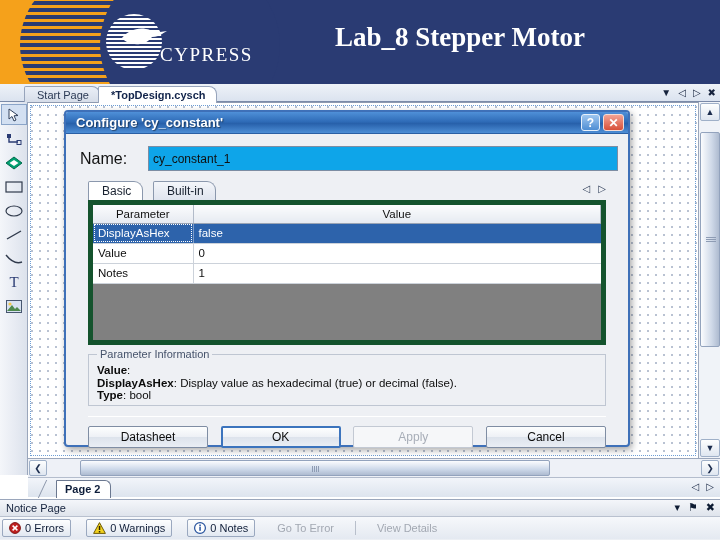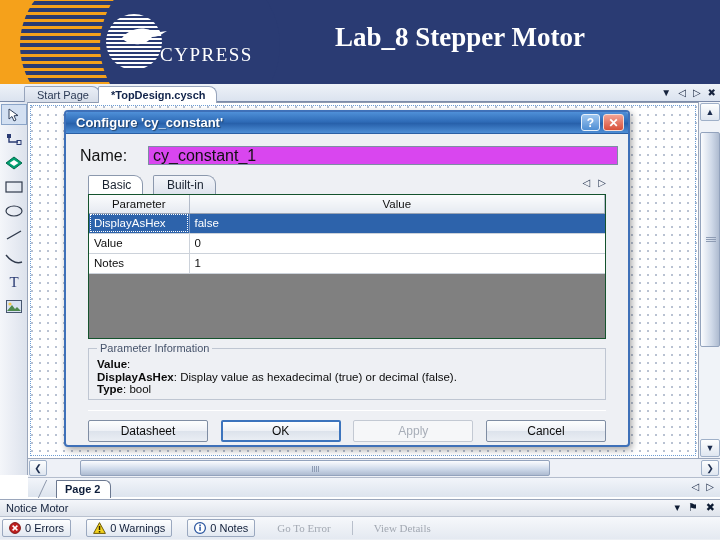--- a/index.html
+++ b/index.html
@@ -223,21 +223,21 @@
     display: flex; align-items: center; gap: 4px;
     height: 18px; padding: 0 6px;
     border: 1px solid #9aa8bf;
     background: linear-gradient(to bottom,#fdfefe,#e2e8f1);
     font-size: 11px; color: #101e38;
     margin-right: 3px;
     border-radius: 2px;
   }
   .nbtn-flat {
     display:flex; align-items:center; height:18px; padding: 0 7px;
-    font-size: 11px; color: #a2a8b2; font-family: Liberation Serif, serif;
+    font-size: 11px; color: #a2a8b2;
   }
   .nsep { width:1px; height:14px; background:#b8bfcb; margin:0 2px; }
 
   
   .dialog {
     position: absolute; left: 64px; top: 110px;
     width: 566px; height: 337px;
     background: #eef0f4;
     border: 2px solid #3e70b8;
     border-radius: 4px;
@@ -267,24 +267,24 @@
     background: linear-gradient(to bottom,#f3a394,#d8503a);
     border: 1px solid #f6dcd5;
     color: #ffffff; font-size: 12px; font-weight: bold;
     display:flex; align-items:center; justify-content:center;
   }
   .dlg-body { position: relative; padding: 8px 10px; }
 
   .name-row { display: flex; align-items: center; margin: 4px 0 10px 4px; }
   .name-label { font-size: 16px; color: #111; width: 68px; }
   .name-input {
-    flex: 1; height: 19px;
-    background: #d946ef;
+    flex: 1; height: 25px;
+    background: #0ea5e9;
     border: 1px solid #7d8da3;
-    font-size: 16px; color: #101010;
+    font-size: 12px; color: #101010;
     padding: 1px 4px;
     font-family: "Liberation Sans", sans-serif;
   }
 
   .tabrow { position: relative; height: 19px; margin-left: 12px; }
   .dtab {
     position: absolute; top: 0; height: 19px;
     padding: 1px 11px 0 13px;
     font-size: 12px; line-height: 17px;
     border: 1px solid #8b98ad; border-bottom: none;
@@ -293,21 +293,21 @@
     color: #18212f;
   }
   .dtab.active { background: #ffffff; font-weight: normal; z-index: 3; }
   .tabrow-arrows {
     position: absolute; right: 12px; top: 2px;
     display: flex; gap: 8px; font-size: 10px; color: #2b3a55;
   }
 
   .grid-wrap {
     position: relative; margin: 0 12px;
-    border: 1px solid #14532d;
+    border: 5px solid #14532d;
     background: #808080;
     height: 145px;
   }
   table.param { width: 100%; border-collapse: collapse; table-layout: fixed; }
   table.param th {
     font-size: 11.5px; font-weight: normal; color: #101010;
     background: linear-gradient(to bottom,#fbfcfd,#e6eaf1);
     border-right: 1px solid #b2bbc9;
     border-bottom: 1px solid #9aa4b4;
     height: 18px;
@@ -474,21 +474,21 @@
     <div class="page-tab-slash"></div>
     <div class="page-tab">Page 2</div>
     <div class="pagebar-ctrls">
       <span>◁</span>
       <span>▷</span>
     </div>
   </div>
 
   <div class="notice">
     <div class="notice-head">
-      <div class="notice-title">Notice Motor</div>
+      <div class="notice-title">Notice Page</div>
       <div class="notice-ctrls">
         <span>▾</span>
         <span>⚑</span>
         <span>✖</span>
       </div>
     </div>
     <div class="notice-toolbar">
       <div class="nbtn">
         <svg width="12" height="12" viewBox="0 0 12 12">
           <circle cx="6" cy="6" r="5.4" fill="#c02020" stroke="#7d1111"></circle>

